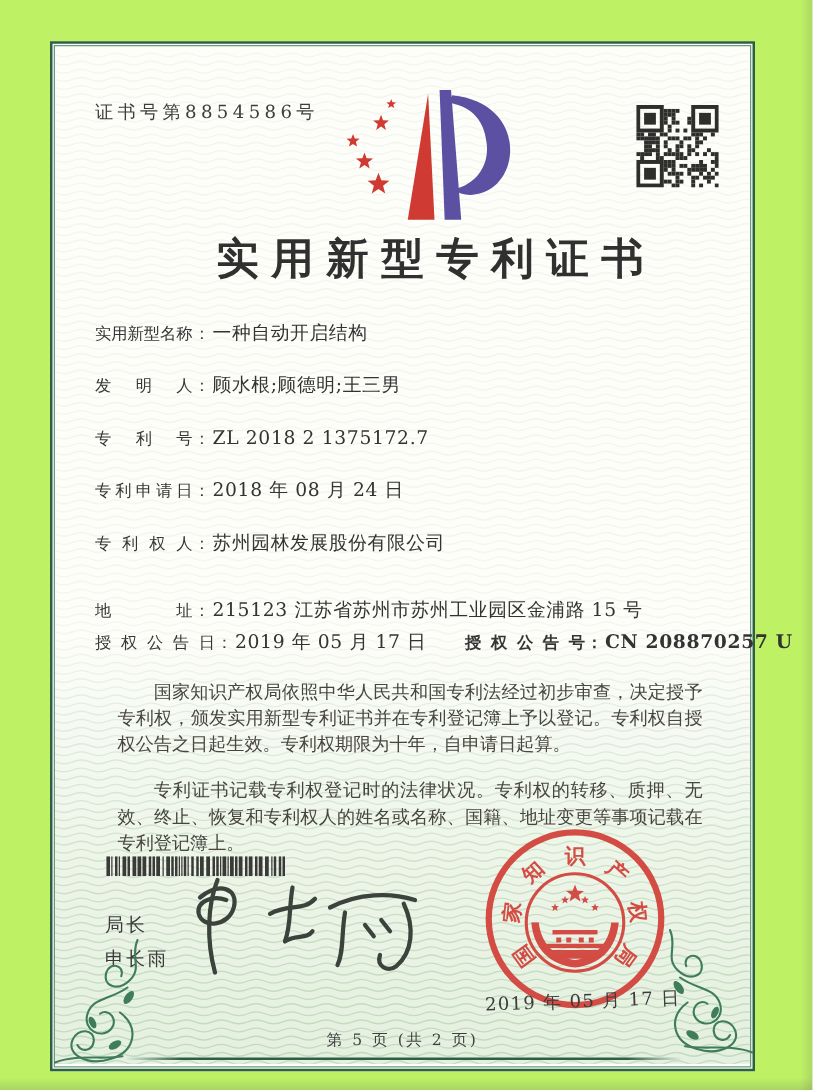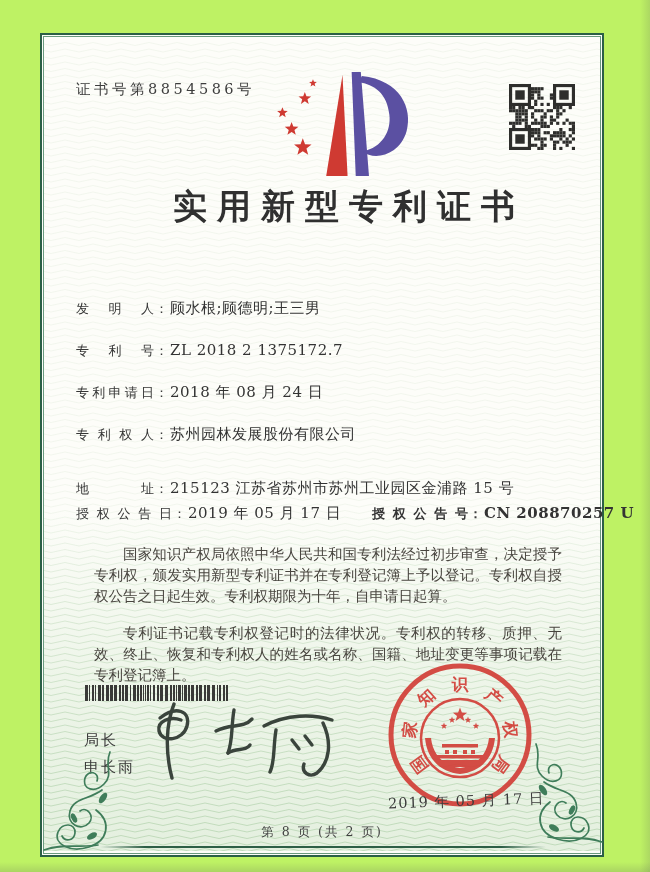--- a/index.html
+++ b/index.html
@@ -339,20 +339,23 @@
       <rect x="1.5" y="1.5" width="18" height="18" fill="none" stroke="#2e2e2c" stroke-width="3"></rect>
       <rect x="6" y="6" width="9" height="9" fill="#2e2e2c"></rect>
       <rect x="43.5" y="1.5" width="18" height="18" fill="none" stroke="#2e2e2c" stroke-width="3"></rect>
       <rect x="48" y="6" width="9" height="9" fill="#2e2e2c"></rect>
       <rect x="1.5" y="43.5" width="18" height="18" fill="none" stroke="#2e2e2c" stroke-width="3"></rect>
       <rect x="6" y="48" width="9" height="9" fill="#2e2e2c"></rect>
     </svg>
 
   <div class="title">实用新型专利证书</div>
 
+  <div class="frow" style="top:256px">
+    <span class="flabel">实用新型名称</span><span class="fcolon">：</span><span class="fvalue">一种自动开启结构</span>
+  </div>
   <div class="frow" style="top:298px">
     <span class="flabel">发明人</span><span class="fcolon">：</span><span class="fvalue">顾水根;顾德明;王三男</span>
   </div>
   <div class="frow" style="top:340px">
     <span class="flabel">专利号</span><span class="fcolon">：</span><span class="fvalue">ZL 2018 2 1375172.7</span>
   </div>
   <div class="frow" style="top:382px">
     <span class="flabel">专利申请日</span><span class="fcolon">：</span><span class="fvalue">2018 年 08 月 24 日</span>
   </div>
   <div class="frow" style="top:424px">
@@ -477,18 +480,18 @@
   <svg class="orn orn-r" viewBox="0 0 80 108" fill="none" stroke="#3f7d5a" stroke-width="1.7" stroke-linecap="round">
     <path d="M70,4 C64,18 74,26 64,36 C55,45 42,42 45,30 C48,21 60,24 57,33"></path>
     <path d="M62,42 C48,52 34,50 30,63 C26,76 41,84 49,75 C55,68 47,58 40,63"></path>
     <path d="M56,62 C72,74 68,93 49,99 C30,105 13,96 18,84 C22,74 36,75 35,85 C34,93 25,94 22,88"></path>
     <path d="M4,102 C22,95 42,100 58,97"></path>
     <ellipse cx="63" cy="50" rx="3" ry="6" fill="#3f7d5a" stroke="none" transform="rotate(35 63 50)"></ellipse>
     <ellipse cx="34" cy="70" rx="2.6" ry="5" fill="#3f7d5a" stroke="none" transform="rotate(-25 34 70)"></ellipse>
     <ellipse cx="52" cy="88" rx="3" ry="5.5" fill="#3f7d5a" stroke="none" transform="rotate(60 52 88)"></ellipse>
   </svg>
 
-  <div class="footer">第 8 页 (共 2 页)</div>
+  <div class="footer">第 5 页 (共 2 页)</div>
   <div class="rule"></div>
 
   <div class="edge-r"></div>
   <div class="edge-b"></div>
 </div>
 
 </body></html>

